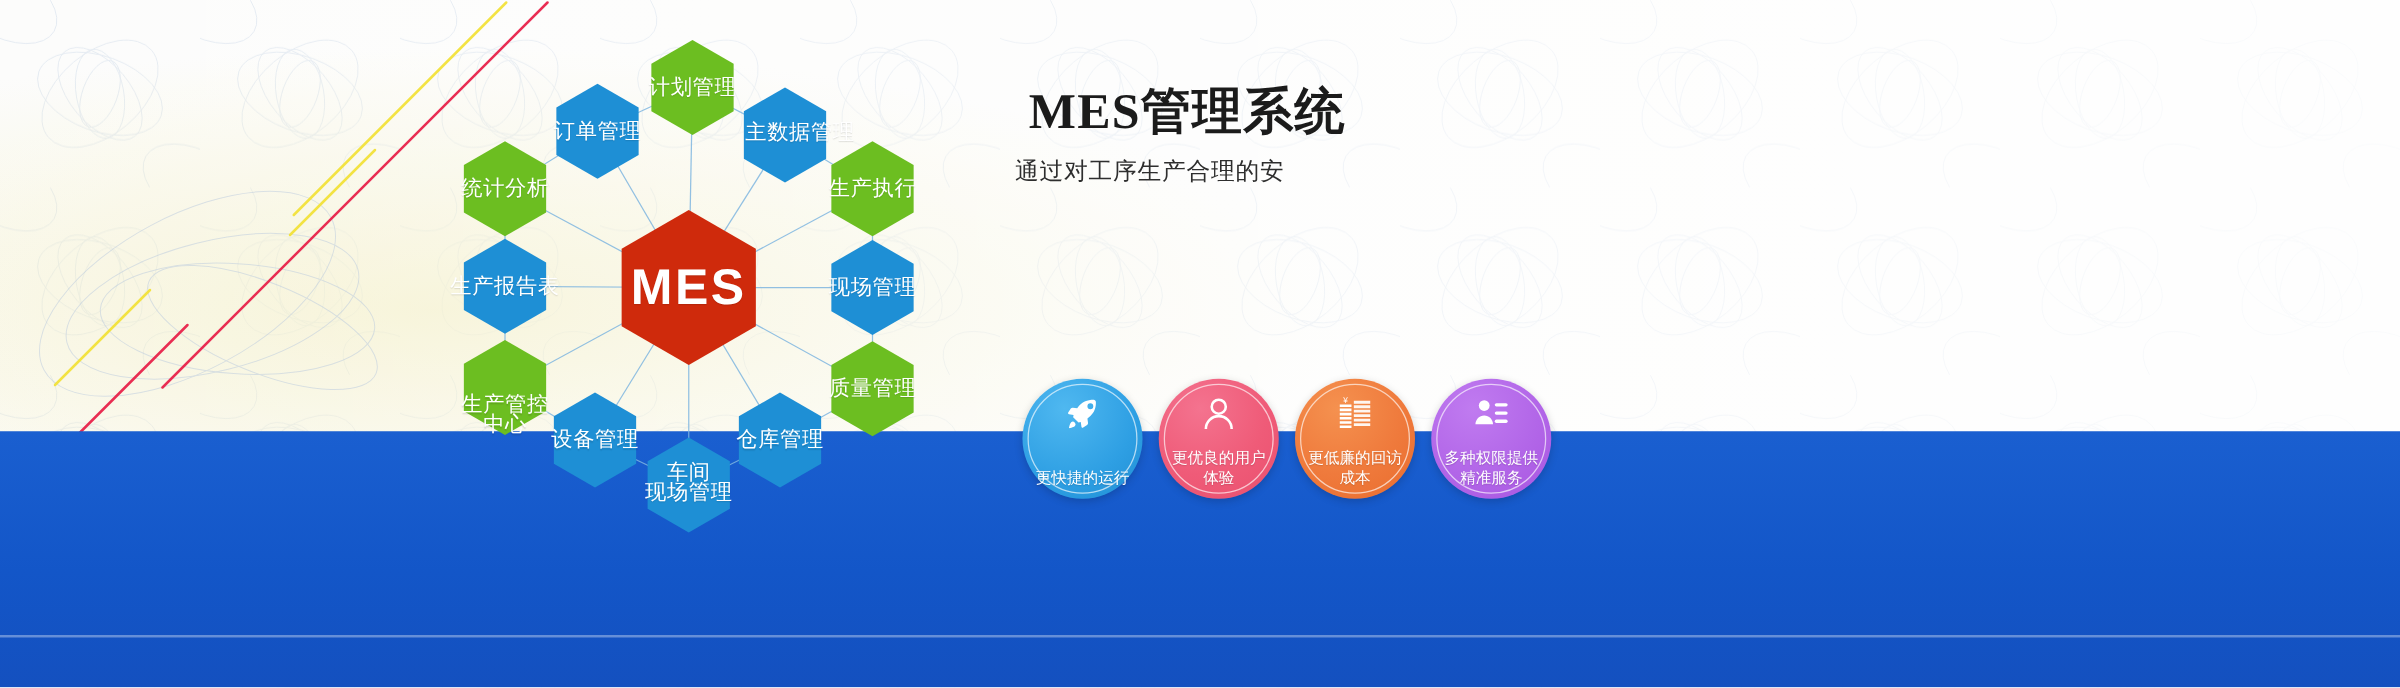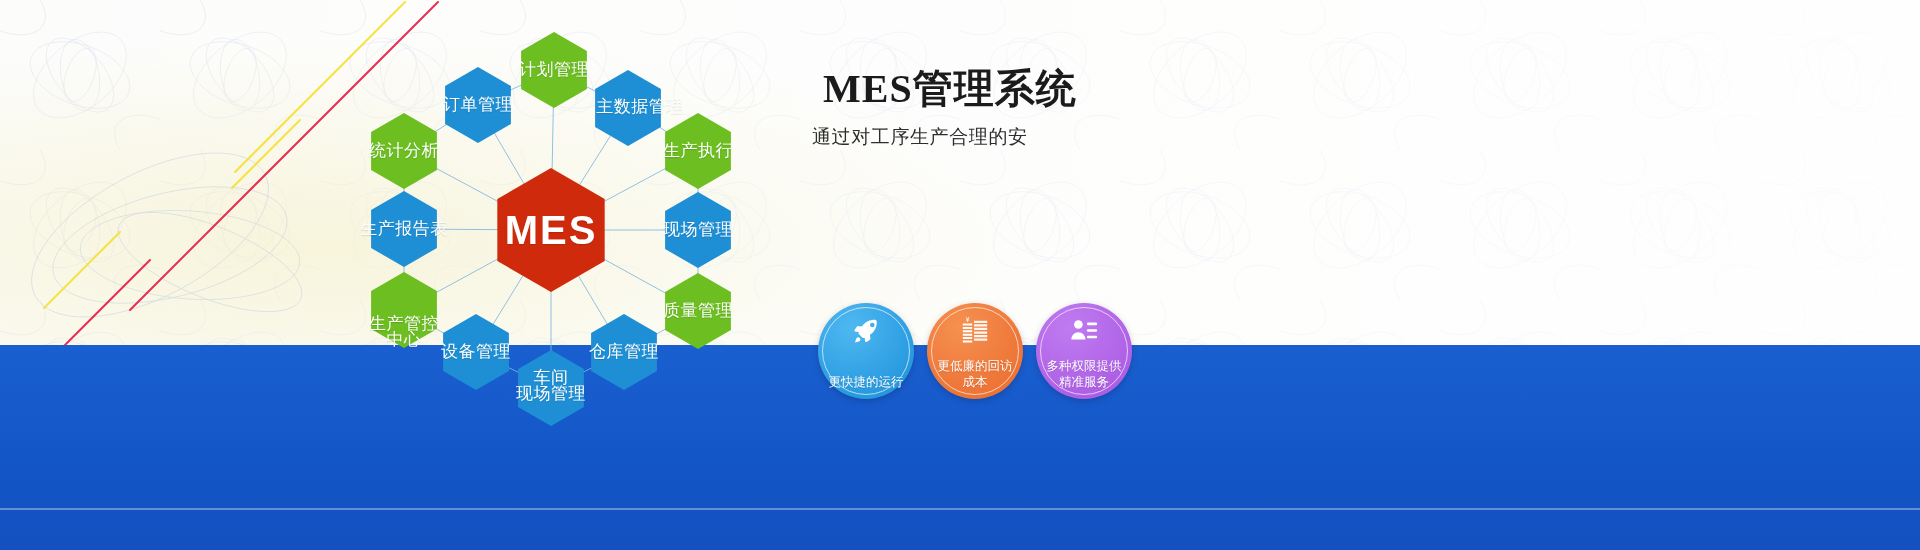--- a/index.html
+++ b/index.html
@@ -211,20 +211,28 @@
   </div>
 
   <div id="badges">
       <div class="badge b1">
         <span class="bicon"><svg viewBox="0 0 32 32" width="30" height="30" fill="#fff">
             <path d="M22.5 4.2c-5 .6-8.6 3.5-11 7.1l-3.7-.5c-.7-.1-1.4.2-1.8.8l-2.2 3.3c-.4.6 0 1.4.7 1.5l3.9.6c-.2.7-.3 1.3-.4 1.9l4.6 4.6c.6-.1 1.2-.2 1.9-.4l.6 3.9c.1.7.9 1.1 1.5.7l3.3-2.2c.6-.4.9-1.1.8-1.8l-.5-3.7c3.6-2.4 6.5-6 7.1-11 .1-1.2.2-2.2.1-3.1-.1-.9-.9-1.7-1.8-1.8-.9-.1-1.9 0-3.1.1zm.2 7.9a2.5 2.5 0 1 1 0-5 2.5 2.5 0 0 1 0 5z"></path>
             <path d="M6.3 23.2c-1.2 1.2-1.9 5.2-1.9 5.2s4-.7 5.2-1.9a2.36 2.36 0 0 0-3.3-3.3z"></path>
           </svg></span>
         <span class="btext">更快捷的运行</span>
       </div>
+      <div class="badge b2">
+        <span class="bicon"><svg viewBox="0 0 32 32" width="30" height="30" fill="none" stroke="#fff" stroke-width="2.2">
+            <circle cx="16" cy="10" r="6"></circle>
+            <path d="M5 29c0-6.1 4.9-11 11-11s11 4.9 11 11"></path>
+          </svg></span>
+        <span class="btext">更优良的用户
+体验</span>
+      </div>
       <div class="badge b3">
         <span class="bicon"><svg viewBox="0 0 32 32" width="30" height="30" fill="#fff">
             <path d="M3 8h10v2.2H3zM3 11.6h10v2.2H3zM3 15.2h10v2.2H3zM3 18.8h10V21H3zM3 22.4h10v2.2H3zM3 26h10v2.2H3z"></path>
             <path d="M15 5h14v2.4H15zM15 8.8h14v2.4H15zM15 12.6h14V15H15zM15 16.4h14v2.4H15zM15 20.2h14v2.4H15zM15 24h14v2.4H15z" opacity=".92"></path>
             <text x="6" y="6.6" font-size="7" fill="#fff" font-family="sans-serif">¥</text>
           </svg></span>
         <span class="btext">更低廉的回访
 成本</span>
       </div>
       <div class="badge b4">

